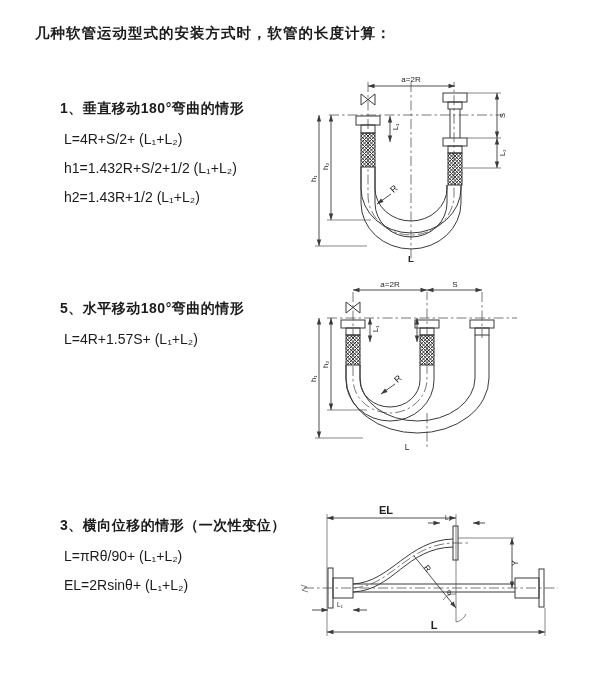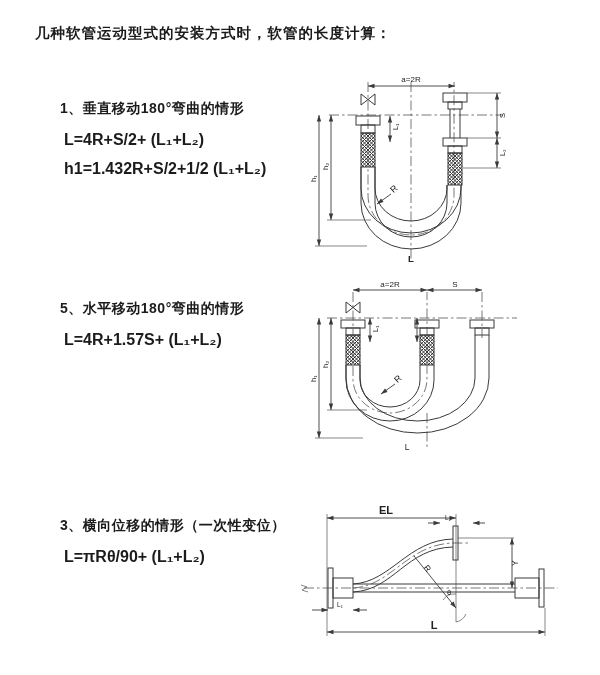--- a/index.html
+++ b/index.html
@@ -1,39 +1,40 @@
 <!DOCTYPE html>
 <html><head>
 <meta charset="utf-8">
 <style>
   html,body{margin:0;padding:0;background:#fff;}
   #page{position:relative;width:600px;height:675px;background:#ffffff;overflow:hidden;
         font-family:"Liberation Sans","DejaVu Sans",sans-serif;color:#1b1b1b;}
   .title{position:absolute;left:35px;top:24px;font-size:14.5px;font-weight:bold;letter-spacing:1px;}
   .sec{position:absolute;left:44px;width:280px;}
   .heading{font-size:14px;font-weight:bold;letter-spacing:0.5px;margin-bottom:7px;margin-left:16px;}
-  .fline{font-size:16px;font-weight:bold;line-height:29px;padding-left:20px;white-space:nowrap;}
+  .fline{font-size:14px;font-weight:normal;line-height:29px;padding-left:20px;white-space:nowrap;}
   svg.dwg{position:absolute;}
   .dwg line,.dwg path,.dwg rect,.dwg polyline{stroke:#3a3a3a;fill:none;stroke-width:1;}
   .dwg .cl{stroke:#555;stroke-width:0.8;stroke-dasharray:10 3 2.5 3;}
   .dwg .dim{stroke-width:0.9;}
   .dwg .ext{stroke:#555;stroke-width:0.7;}
   .dwg text{fill:#222;stroke:none;font-family:"Liberation Sans","DejaVu Sans",sans-serif;}
 </style>
 </head>
 <body>
 
 <div id="page">
 
   <div class="title">几种软管运动型式的安装方式时，软管的长度计算：</div>
 
   <div class="sec" style="top:100px;">
     <div class="heading">1、垂直移动180°弯曲的情形</div>
     <div class="fline">L=4R+S/2+ (L₁+L₂)</div>
     <div class="fline">h1=1.432R+S/2+1/2 (L₁+L₂)</div>
+    <div class="fline">h2=1.43R+1/2 (L₁+L₂)</div>
   </div>
 
   <svg class="dwg" style="left:305px;top:70px;" width="235" height="196" viewBox="0 0 235 196">
     <g>
       <path class="cl" d="M63 12 L63 125 A43 40 0 0 0 149 125 L149 12"></path>
       <line class="cl" x1="106" y1="12" x2="106" y2="190"></line>
       <line class="cl" x1="24" y1="45" x2="198" y2="45"></line>
     </g>
     <g>
       <line class="dim" x1="63" y1="16" x2="150" y2="16"></line>
@@ -265,20 +266,21 @@
       <text x="0" y="0" font-size="7.5" transform="rotate(-90 23 88) translate(23 88)">h₂</text>
       <text x="0" y="0" font-size="7" transform="rotate(-90 73 52) translate(73 52)">L₁</text>
       <text x="0" y="0" font-size="9" transform="rotate(-42 94 102) translate(92 102)">R</text>
       <text x="102" y="170" font-size="8.5" text-anchor="middle">L</text>
     </g>
   </svg>
 
   <div class="sec" style="top:517px;">
     <div class="heading">3、横向位移的情形（一次性变位）</div>
     <div class="fline">L=πRθ/90+ (L₁+L₂)</div>
+    <div class="fline">EL=2Rsinθ+ (L₁+L₂)</div>
   </div>
 
   <svg class="dwg" style="left:296px;top:496px;" width="300" height="150" viewBox="0 0 300 150">
     <g>
       <line class="cl" x1="8" y1="92" x2="262" y2="92"></line>
       <path class="cl" d="M57 92 C 96 90 111 48 158 47 L172 47"></path>
       <polyline class="ext" points="5,89 11,91 6,94 12,96"></polyline>
     </g>
     <g>
       <line class="dim" x1="31" y1="22" x2="160" y2="22"></line>

